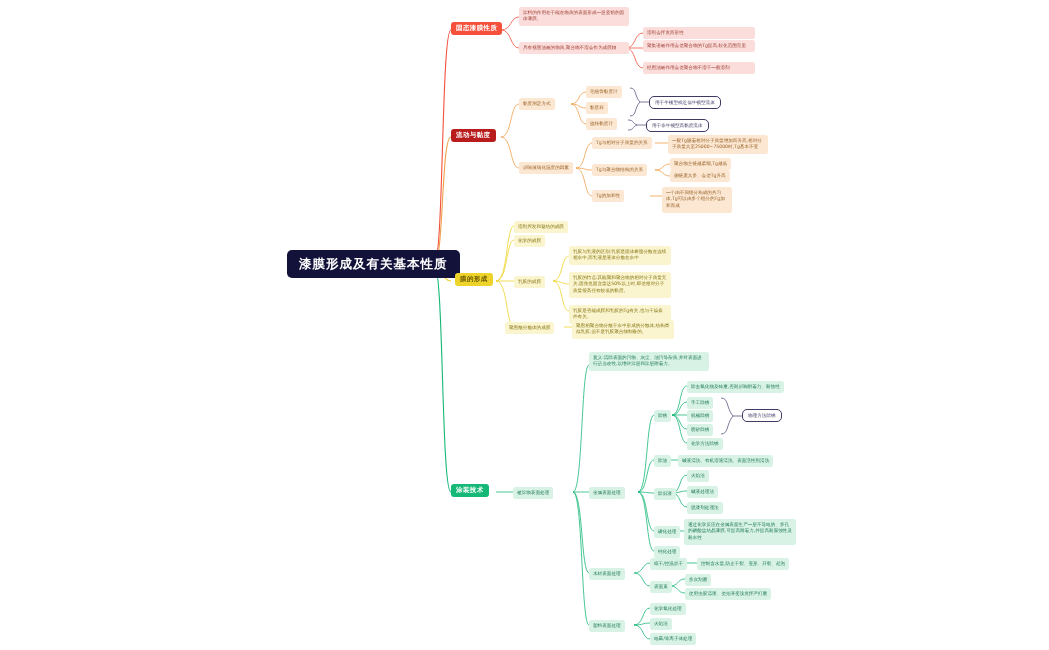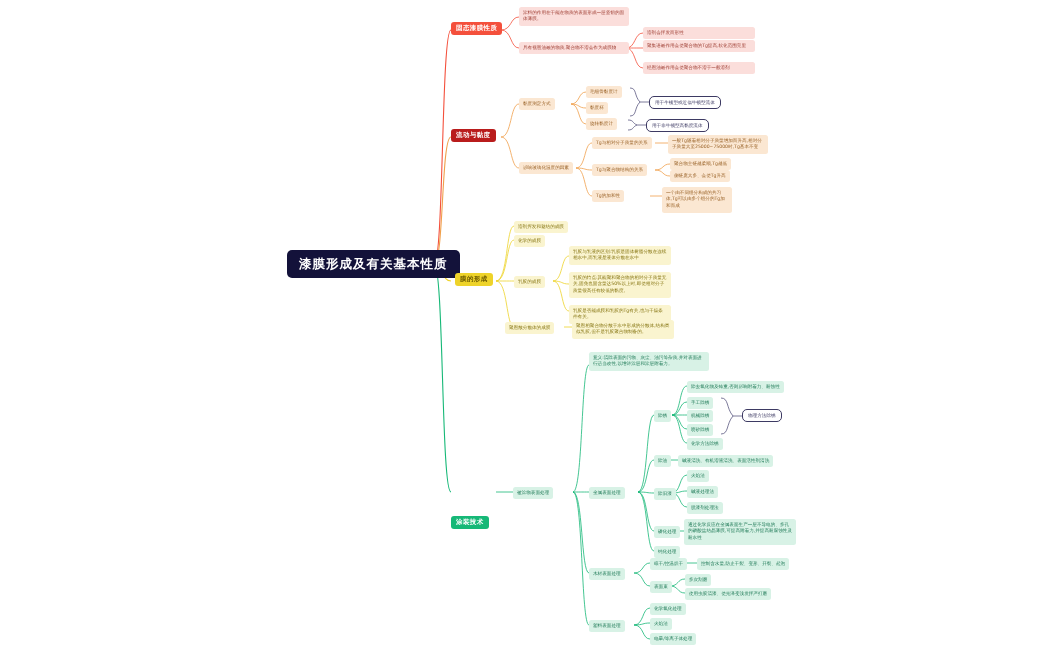--- a/index.html
+++ b/index.html
@@ -193,21 +193,21 @@
   <div class="node chip yellow" style="left:514px;top:235px;">化学的成膜</div>
   <div class="node chip yellow" style="left:514px;top:276px;">乳胶的成膜</div>
 
   <div class="node chip yellow multiline" style="left:569px;top:246px;width:102px;">乳胶与乳液的区别:乳胶是固体树脂分散在连续相水中,而乳液是液体分散在水中</div>
   <div class="node chip yellow multiline" style="left:569px;top:272px;width:102px;">乳胶的特点:其能聚和聚合物的相对分子质量无关,固免也固含量达50%以上时,即使相对分子质量很高任有较低的黏度。</div>
   <div class="node chip yellow multiline" style="left:569px;top:305px;width:102px;">乳胶是否能成膜和乳胶的Tg有关,也与干燥条件有关。</div>
 
   <div class="node chip yellow" style="left:505px;top:322px;">聚恩散分散体的成膜</div>
   <div class="node chip yellow multiline" style="left:572px;top:320px;width:102px;">聚恩相聚合物分散于水中形成的分散体,结构类似乳胶,但不是乳胶聚合物制备的。</div>
 
-  <div class="node b1 green" style="left:451px;top:484px;margin-top:32px;">涂装技术</div>
+  <div class="node b1 green" style="left:451px;top:484px;">涂装技术</div>
 
   <div class="node chip green" style="left:513px;top:487px;">被涂物表面处理</div>
 
   <div class="node chip green multiline" style="left:589px;top:352px;width:120px;">意义:清除表面的污物、灰尘、油污等杂质,并对表面进行适当改性,以增诗涂层和涂层附着力。</div>
 
   <div class="node chip green" style="left:589px;top:487px;">金属表面处理</div>
 
   <div class="node chip green" style="left:654px;top:410px;">除锈</div>
   <div class="node chip green" style="left:687px;top:381px;">除去氧化物及铸重,否则影响附着力、耐蚀性</div>
   <div class="node chip green" style="left:687px;top:397px;">手工除锈</div>

